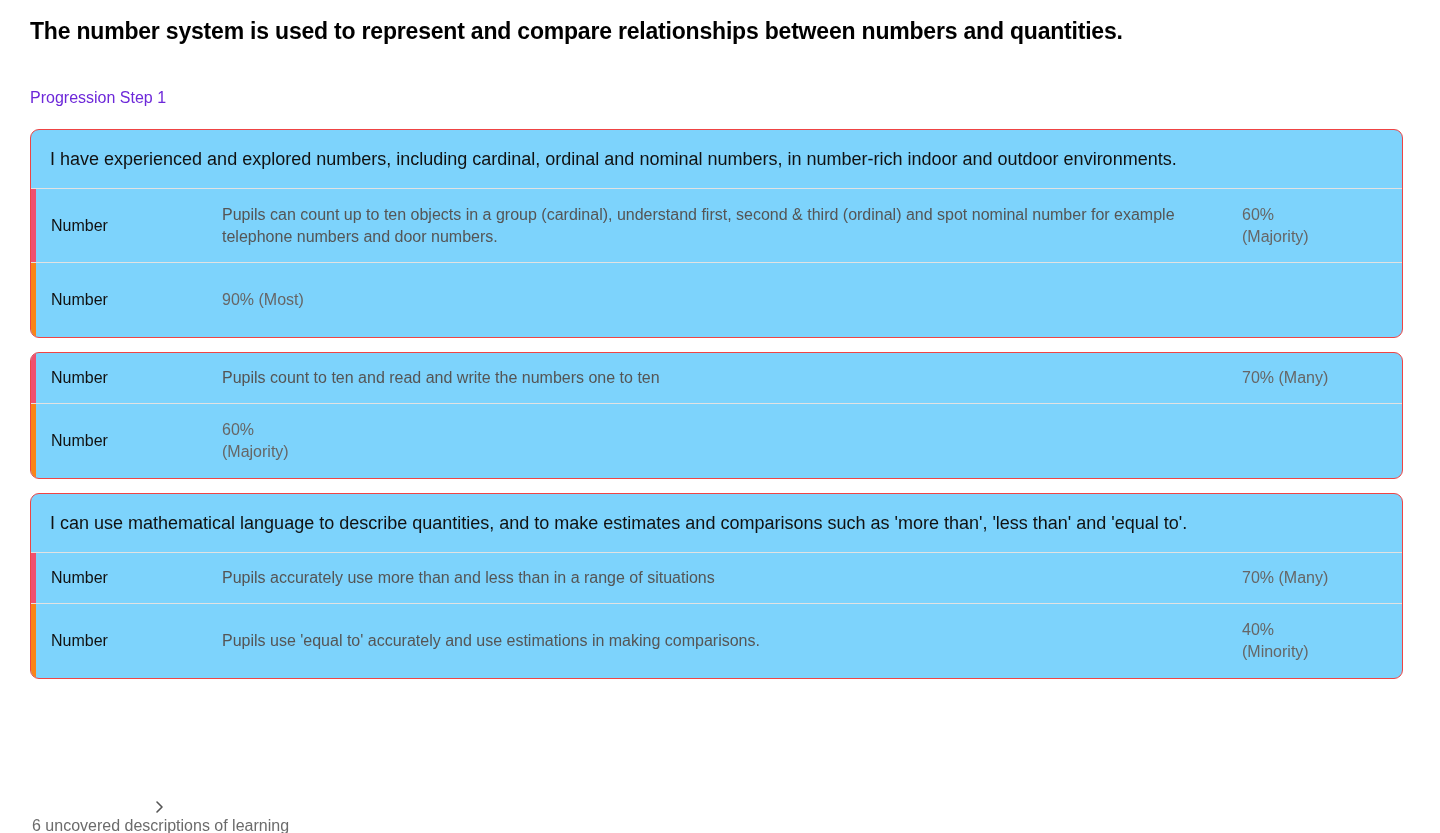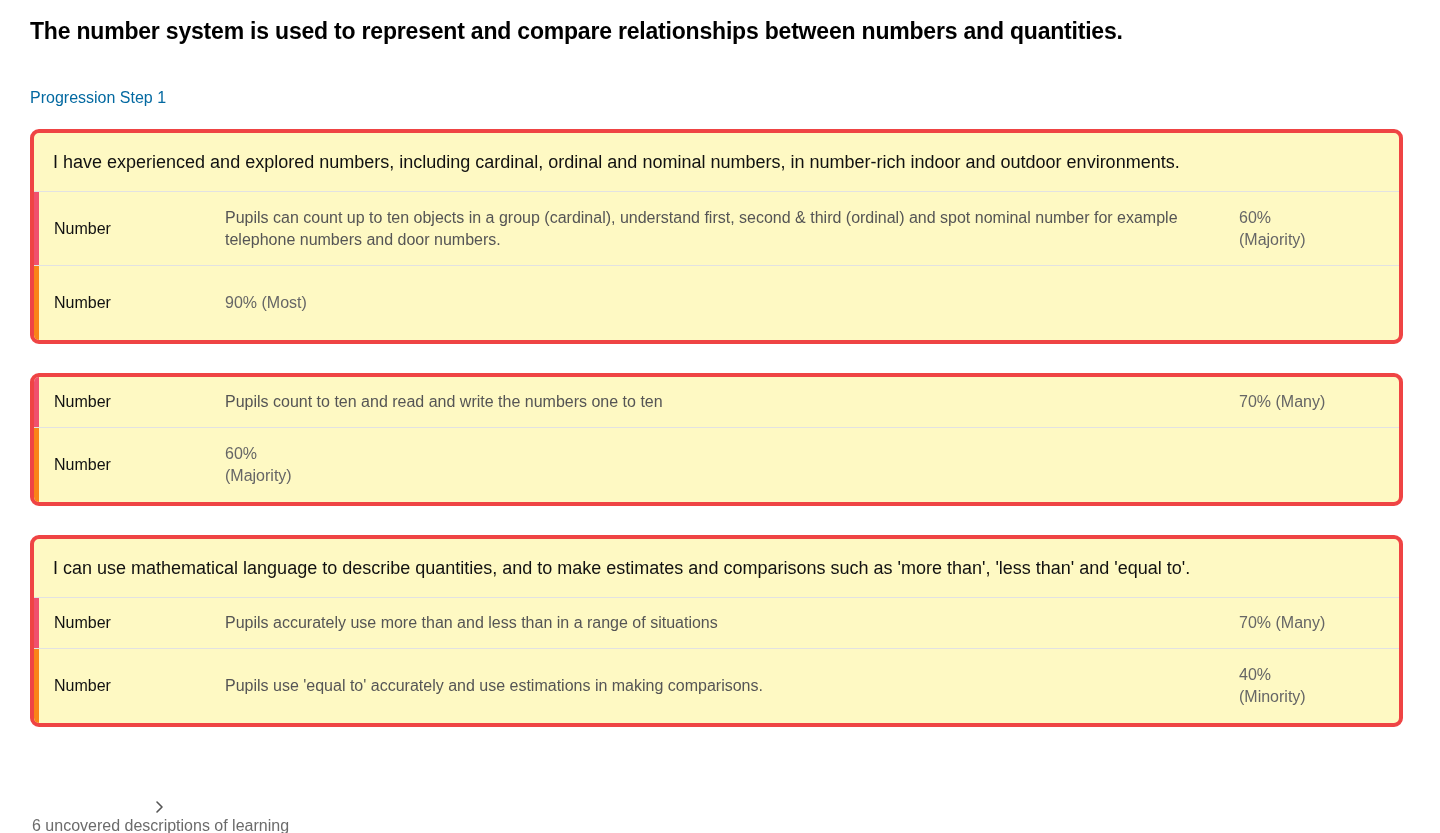--- a/index.html
+++ b/index.html
@@ -1,22 +1,22 @@
 <!DOCTYPE html>
 <html><head>
   <meta charset="utf-8">
   <style>
     * { box-sizing: border-box; margin: 0; padding: 0; }
     html, body { width: 1440px; height: 833px; background: #ffffff; overflow: hidden; }
     body { font-family: "Liberation Sans", "DejaVu Sans", sans-serif; color: #111111; }
     .page { padding: 0 30px; }
     .page-title { font-size: 23px; font-weight: 700; color: #000000; position: absolute; left: 30px; top: 18px; letter-spacing: -0.2px; }
-    .step-label { position: absolute; left: 30px; top: 89px; font-size: 16px; color: #0369a1; }
+    .step-label { position: absolute; left: 30px; top: 89px; font-size: 16px; color: #6d28d9; }
     .cards { position: absolute; left: 30px; top: 129px; width: 1373px; }
-    .card { border: 4px solid #ef4444; border-radius: 9px; overflow: hidden; margin-bottom: 29px; background: #fef9c3; }
+    .card { border: 1px solid #ef4444; border-radius: 9px; overflow: hidden; margin-bottom: 14px; background: #7dd3fc; }
     .card-header { height: 59px; display: flex; align-items: center; padding: 0 19px; font-size: 18px; color: #111; border-bottom: 1px solid #e2e2e2; }
     .row { display: flex; align-items: center; border-bottom: 1px solid #e2e2e2; position: relative; }
     .row:last-child { border-bottom: none; }
     .row .bar { position: absolute; left: 0; top: 0; bottom: 0; width: 5px; }
     .row .bar.red { background: #f0506e; }
     .row .bar.orange { background: #f98418; }
     .row .cat { width: 191px; padding-left: 20px; font-size: 16px; color: #111; flex-shrink: 0; }
     .row .desc { flex: 1; font-size: 16px; color: #555; line-height: 22px; padding-right: 60px; }
     .row .pct { width: 160px; text-align: left; padding-right: 20px; font-size: 16px; color: #666; line-height: 22px; flex-shrink: 0; }
     .row.h74 { height: 74px; }

